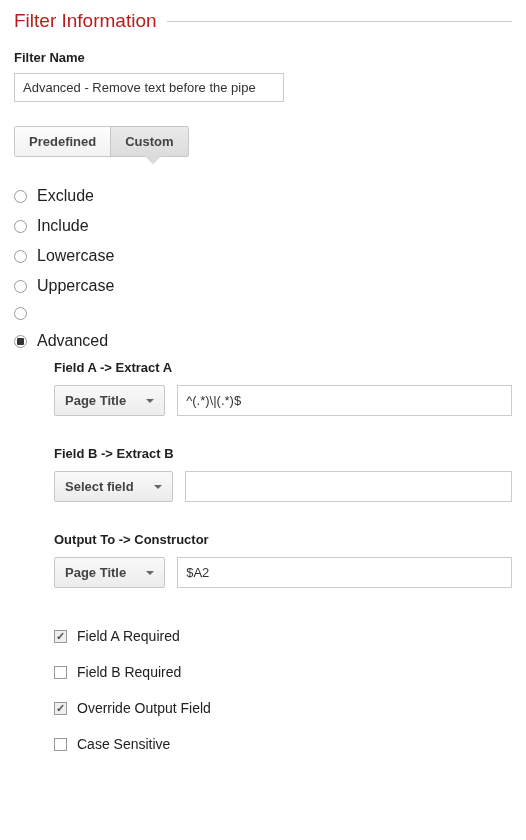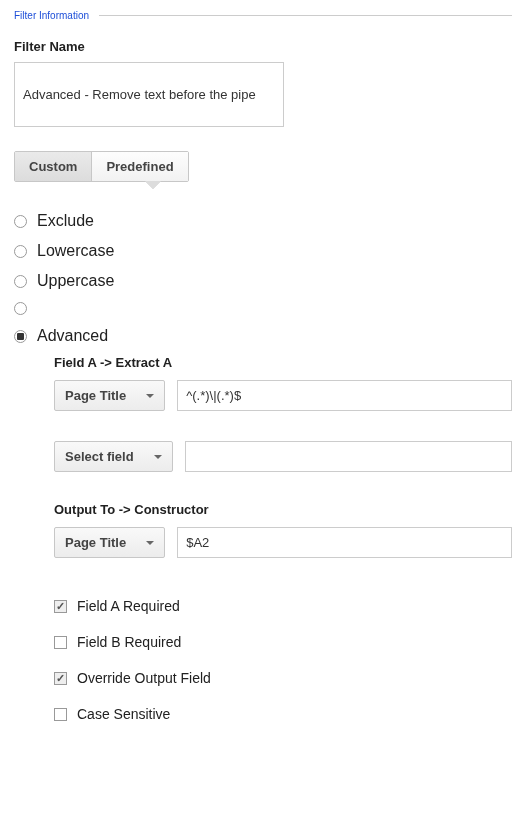--- a/index.html
+++ b/index.html
@@ -8,38 +8,38 @@
       font-size: 13px;
       color: #212121;
       background: #fff;
       width: 526px;
       padding: 10px 14px;
     }
     .section-header {
       display: flex;
       align-items: center;
       margin-bottom: 18px;
-      color: #1d4ed8;
-      font-size: 10px;
+      color: #b91c1c;
+      font-size: 19px;
     }
     .section-header .line {
       flex: 1;
       height: 1px;
       background: #ccc;
       margin-left: 10px;
     }
     .label {
       font-weight: bold;
       font-size: 13px;
       margin-bottom: 8px;
       color: #212121;
     }
     .filter-name-input {
       width: 270px;
-      padding: 24px 8px;
+      padding: 6px 8px;
       font-size: 13px;
       border: 1px solid #ccc;
       color: #333;
     }
     .ftype-section { margin-top: 24px; }
     .toggle-group {
       display: inline-flex;
       border: 1px solid #c7c7c7;
       border-radius: 2px;
       overflow: visible;
@@ -174,30 +174,34 @@
 <div class="section-header">
   <span>Filter Information</span>
   <span class="line"></span>
 </div>
 
 <div class="label">Filter Name</div>
 <input type="text" class="filter-name-input" value="Advanced - Remove text before the pipe" style="">
 
 <div class="ftype-section">
   <div class="toggle-group">
+    <button class="toggle-btn">Predefined</button>
     <button class="toggle-btn selected">Custom</button>
-    <button class="toggle-btn">Predefined</button>
     <span class="pointer"></span>
   </div>
 </div>
 
 <div class="radio-list">
   <label class="radio-row">
     <span class="radio"></span>
     <span class="radio-label">Exclude</span>
+  </label>
+  <label class="radio-row">
+    <span class="radio"></span>
+    <span class="radio-label">Include</span>
   </label>
   <label class="radio-row">
     <span class="radio"></span>
     <span class="radio-label">Lowercase</span>
   </label>
   <label class="radio-row">
     <span class="radio"></span>
     <span class="radio-label">Uppercase</span>
   </label>
   <label class="radio-row">
@@ -215,20 +219,21 @@
       <div class="field-row">
         <div class="select-btn">
           <span>Page Title</span>
           <span class="caret"></span>
         </div>
         <input type="text" class="regex-input" value="^(.*)\|(.*)$" style="">
       </div>
     </div>
 
     <div class="field-block">
+      <div class="field-title">Field B -&gt; Extract B</div>
       <div class="field-row">
         <div class="select-btn">
           <span>Select field</span>
           <span class="caret"></span>
         </div>
         <input type="text" class="regex-input" value="" style="">
       </div>
     </div>
 
     <div class="field-block">

